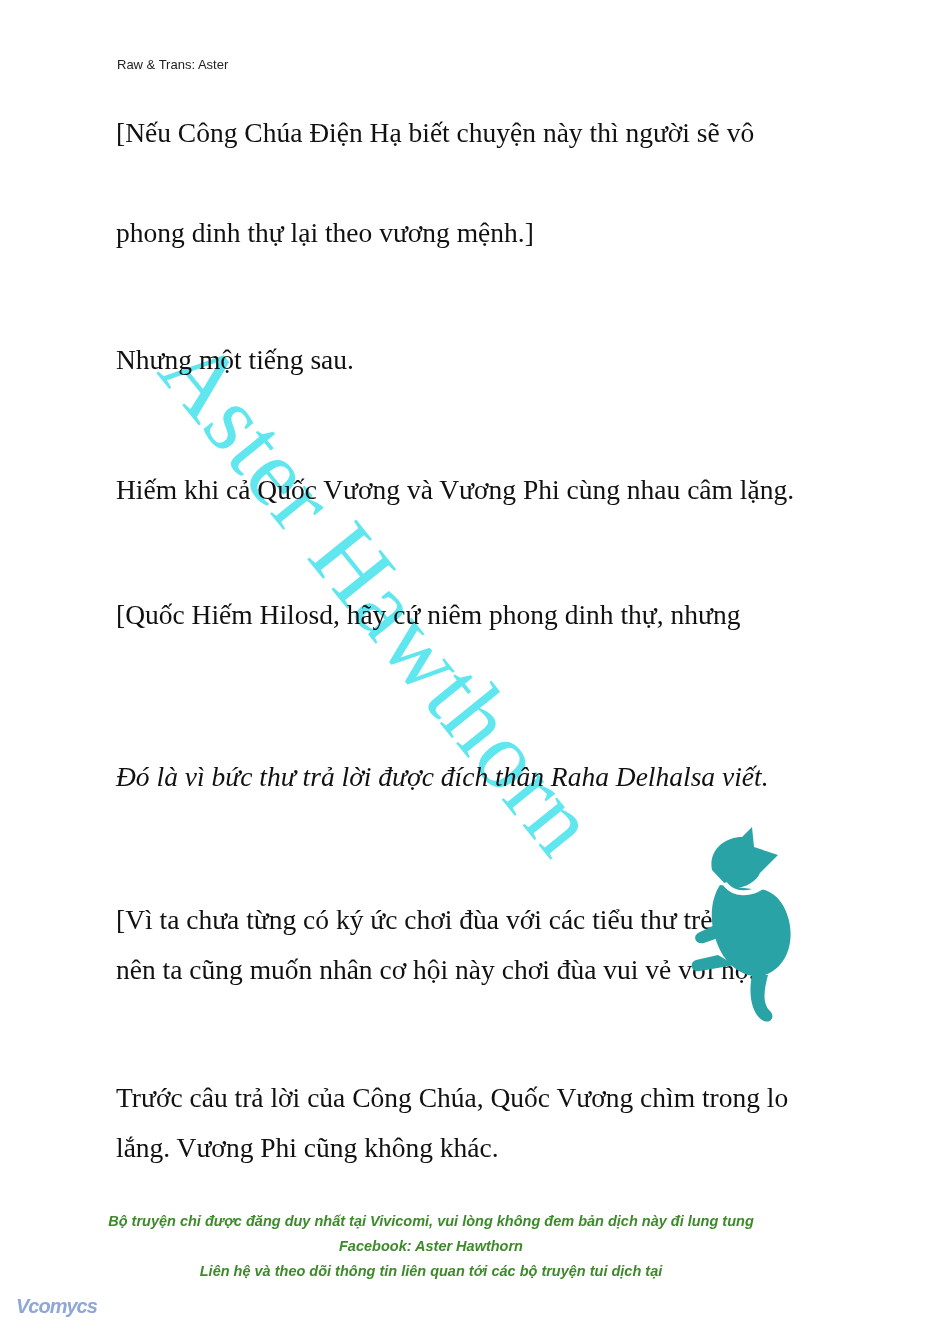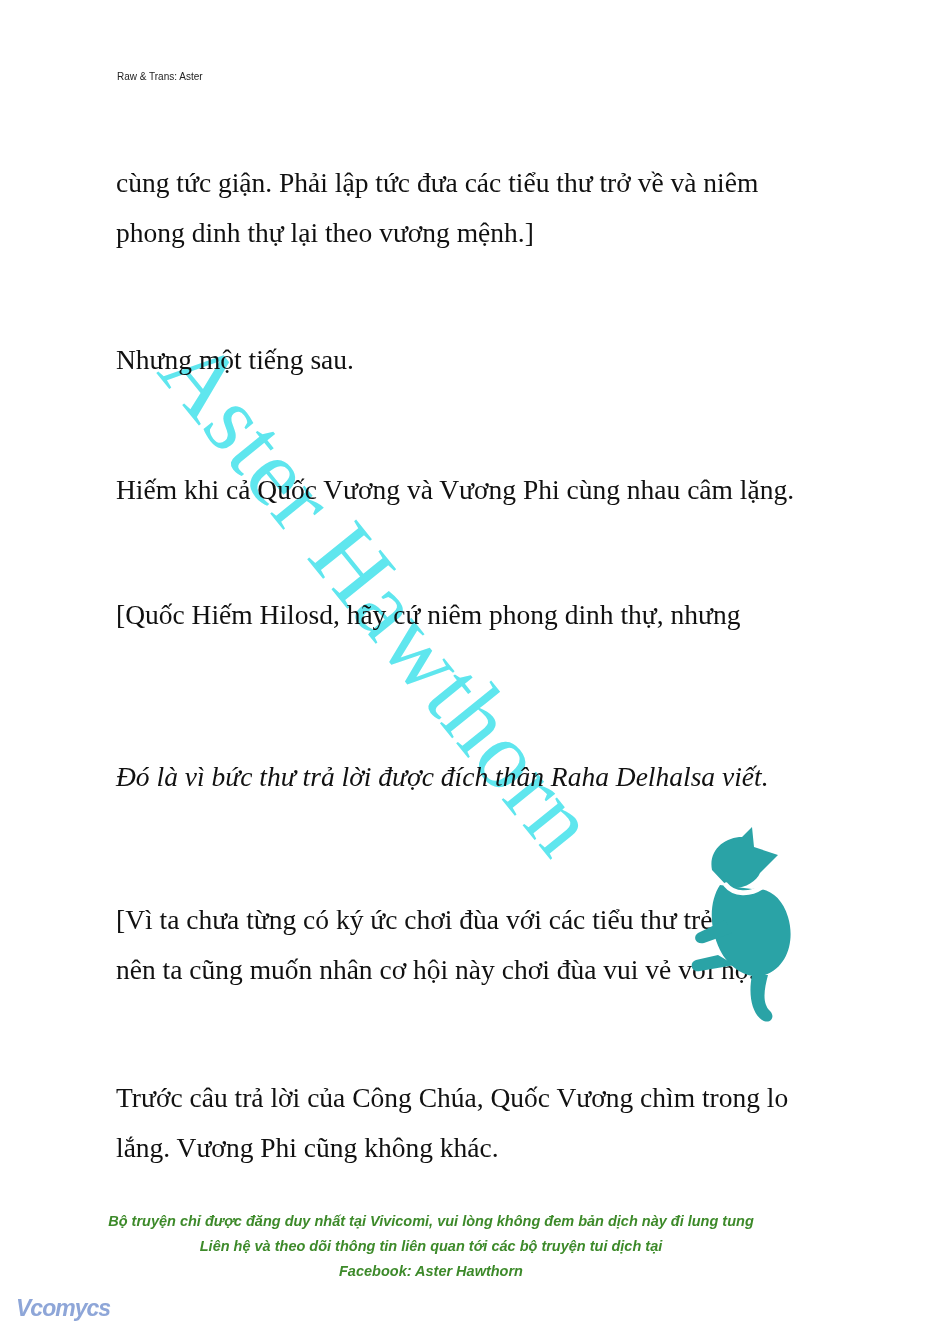--- a/index.html
+++ b/index.html
@@ -5,23 +5,23 @@
     html, body { margin: 0; padding: 0; }
     body {
       width: 950px; height: 1343px;
       background: #ffffff;
       position: relative;
       overflow: hidden;
       font-family: "Liberation Serif", serif;
       color: #111;
     }
     .header {
-      position: absolute; left: 117px; top: 71px;
+      position: absolute; left: 117px; top: 57px;
       font-family: "Liberation Sans", sans-serif;
-      font-size: 10px; color: #222;
+      font-size: 13px; color: #222;
     }
     .para {
       position: absolute; left: 116px; width: 740px;
       font-size: 27.5px; line-height: 50px;
       margin: 0; color: #111;
       z-index: 2;
     }
     .watermark {
       position: absolute;
       left: 110px; top: 570px;
@@ -44,34 +44,34 @@
       font-family: "Liberation Sans", sans-serif;
       font-style: italic; font-weight: bold;
       font-size: 14.5px; line-height: 25px;
       color: #3d8a2a;
     }
     .footer div { margin: 0; }
     .logo {
       position: absolute; left: 16px; top: 1295px;
       font-family: "Liberation Sans", sans-serif;
       font-style: italic; font-weight: bold;
-      font-size: 23px; color: #8ea6d8;
+      font-size: 20px; color: #8ea6d8;
       letter-spacing: -1px;
     }
   </style>
 </head>
 <body>
 
 <div class="header">Raw &amp; Trans: Aster</div>
 
 <div class="watermark">Aster Hawthorn</div>
 
 <p class="para" style="top:108px;">
+  <span>[Nếu Công Chúa Điện Hạ biết chuyện này thì người sẽ vô</span><br>
   <br>
-  <span>cùng tức giận. Phải lập tức đưa các tiểu thư trở về và niêm</span><br>
   <span>phong dinh thự lại theo vương mệnh.]</span>
 </p>
 
 <p class="para" style="top:335px;">
   <span>Nhưng một tiếng sau.</span>
 </p>
 
 <p class="para" style="top:465px;">
   <span>Hiếm khi cả Quốc Vương và Vương Phi cùng nhau câm lặng.</span>
 </p>
@@ -106,17 +106,17 @@
     <path d="M28 130 L 6 135 C -2 138, 2 148, 10 146 L 45 140 Z"></path>
 
     <path d="M62 150 C 58 170, 62 188, 72 195 C 80 200, 86 192, 80 186 C 72 178, 74 165, 78 150 Z"></path>
   </g>
 
   <path d="M36 60 C 44 70, 60 70, 72 62" stroke="#ffffff" stroke-width="5" fill="none" stroke-linecap="round"></path>
 </svg>
 
 <div class="footer">
   <div>Bộ truyện chỉ được đăng duy nhất tại Vivicomi, vui lòng không đem bản dịch này đi lung tung</div>
+  <div>Facebook: Aster Hawthorn</div>
   <div>Liên hệ và theo dõi thông tin liên quan tới các bộ truyện tui dịch tại</div>
-  <div>Facebook: Aster Hawthorn</div>
 </div>
 
 <div class="logo">Vcomycs</div>
 
 </body></html>

